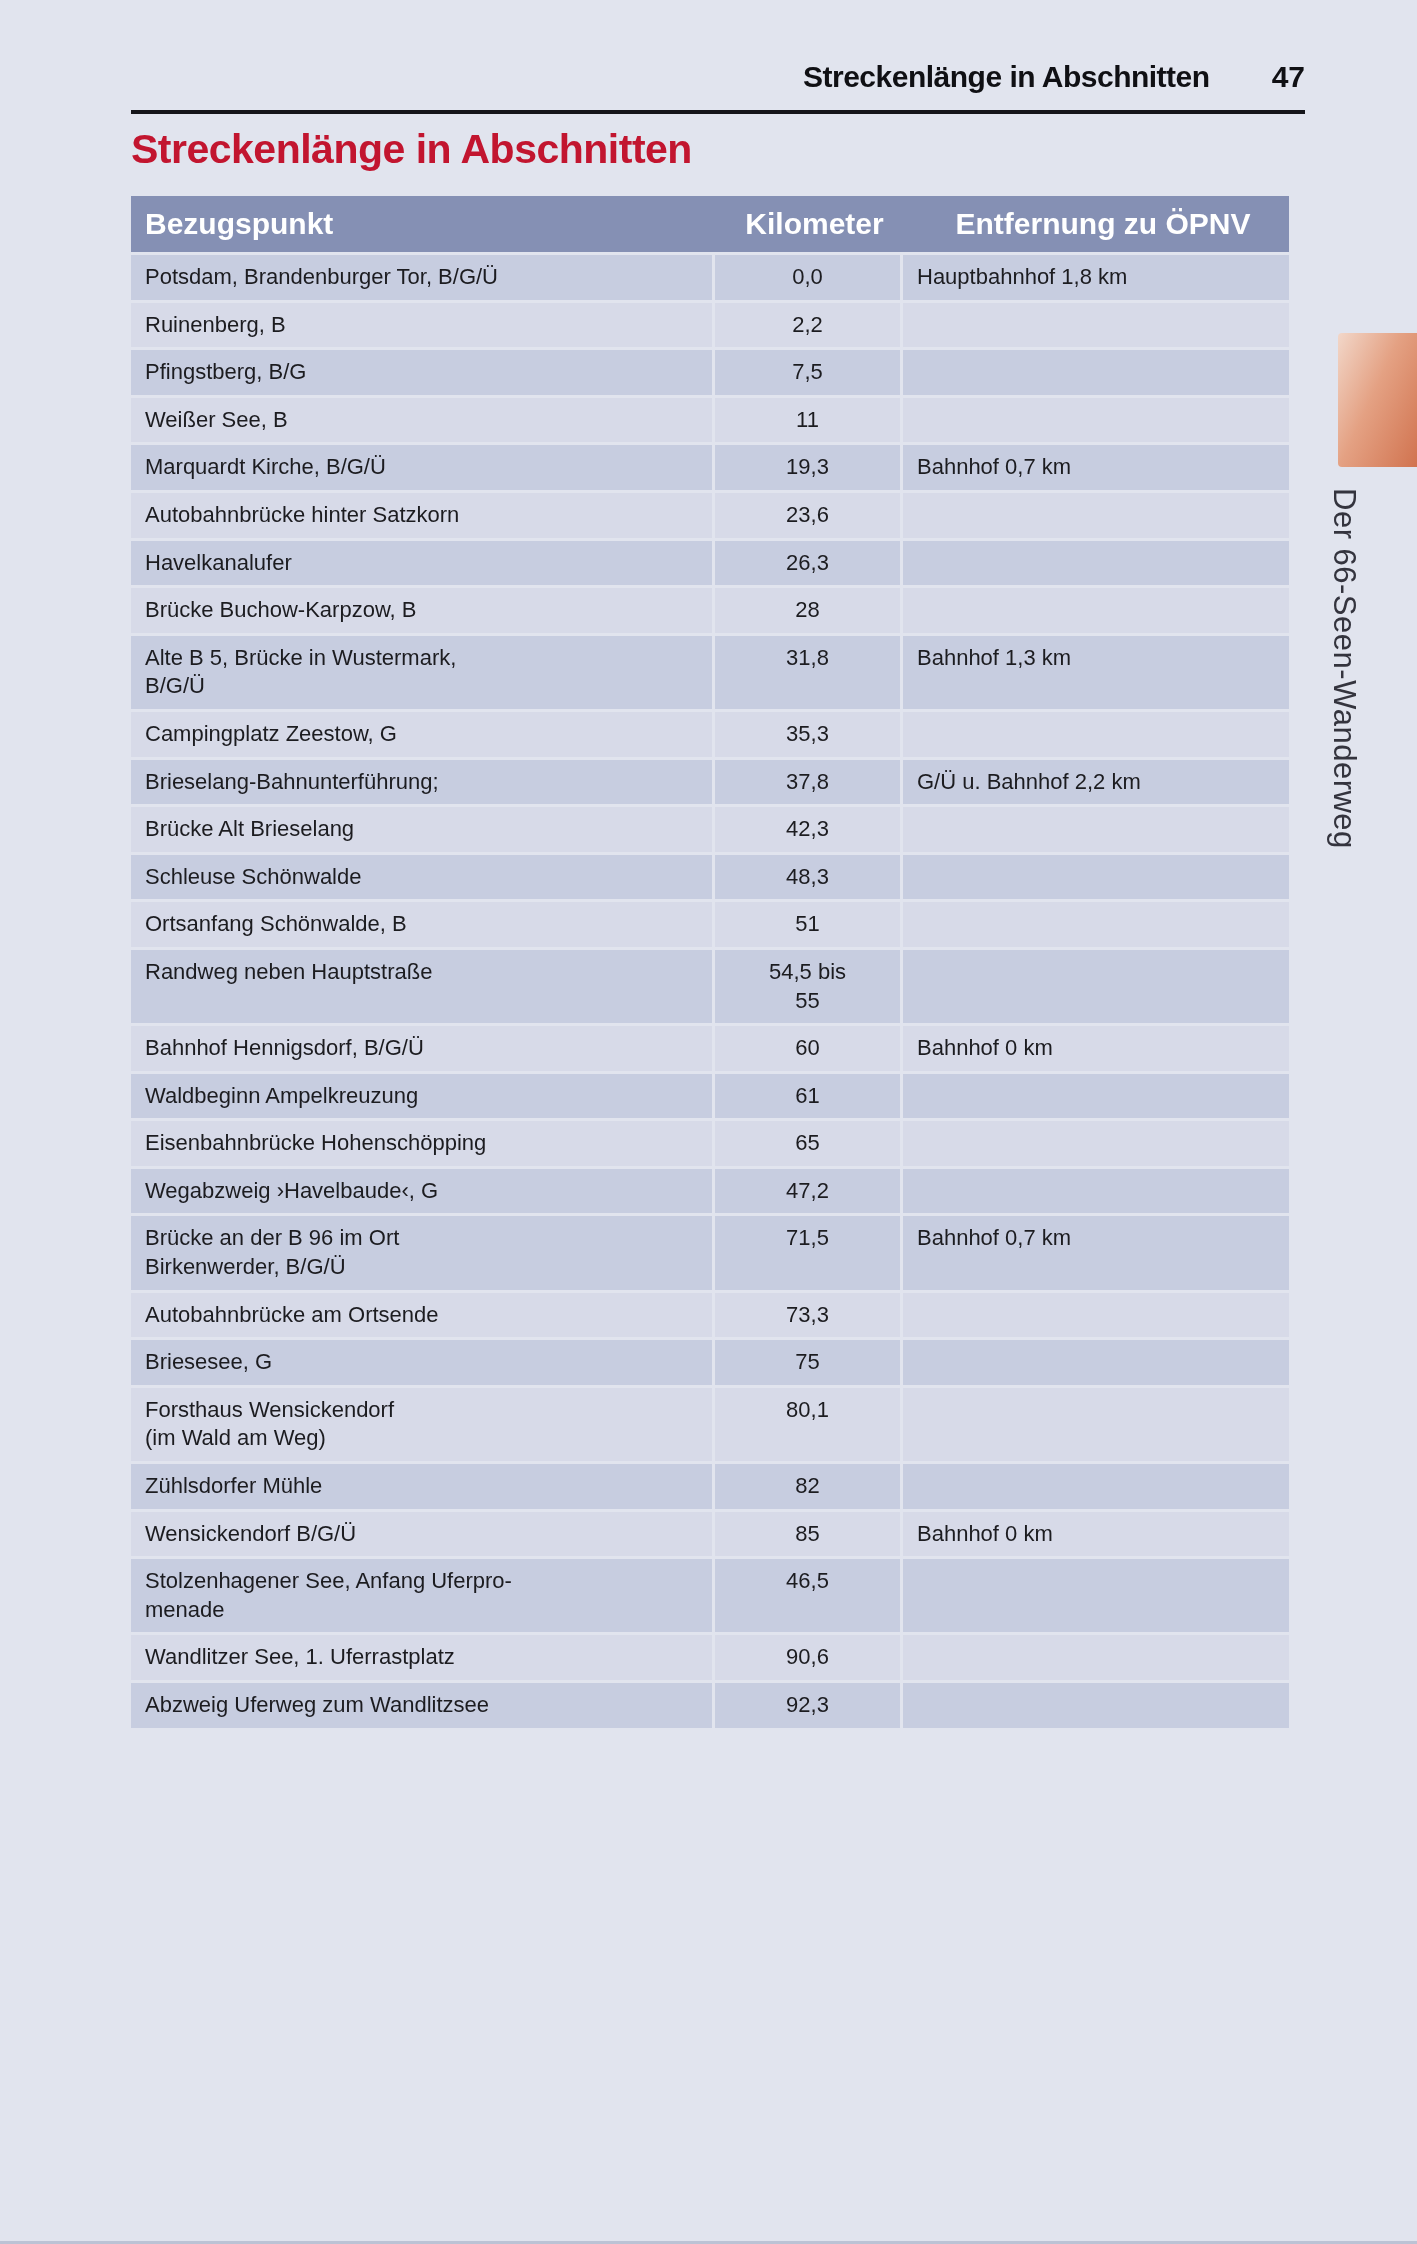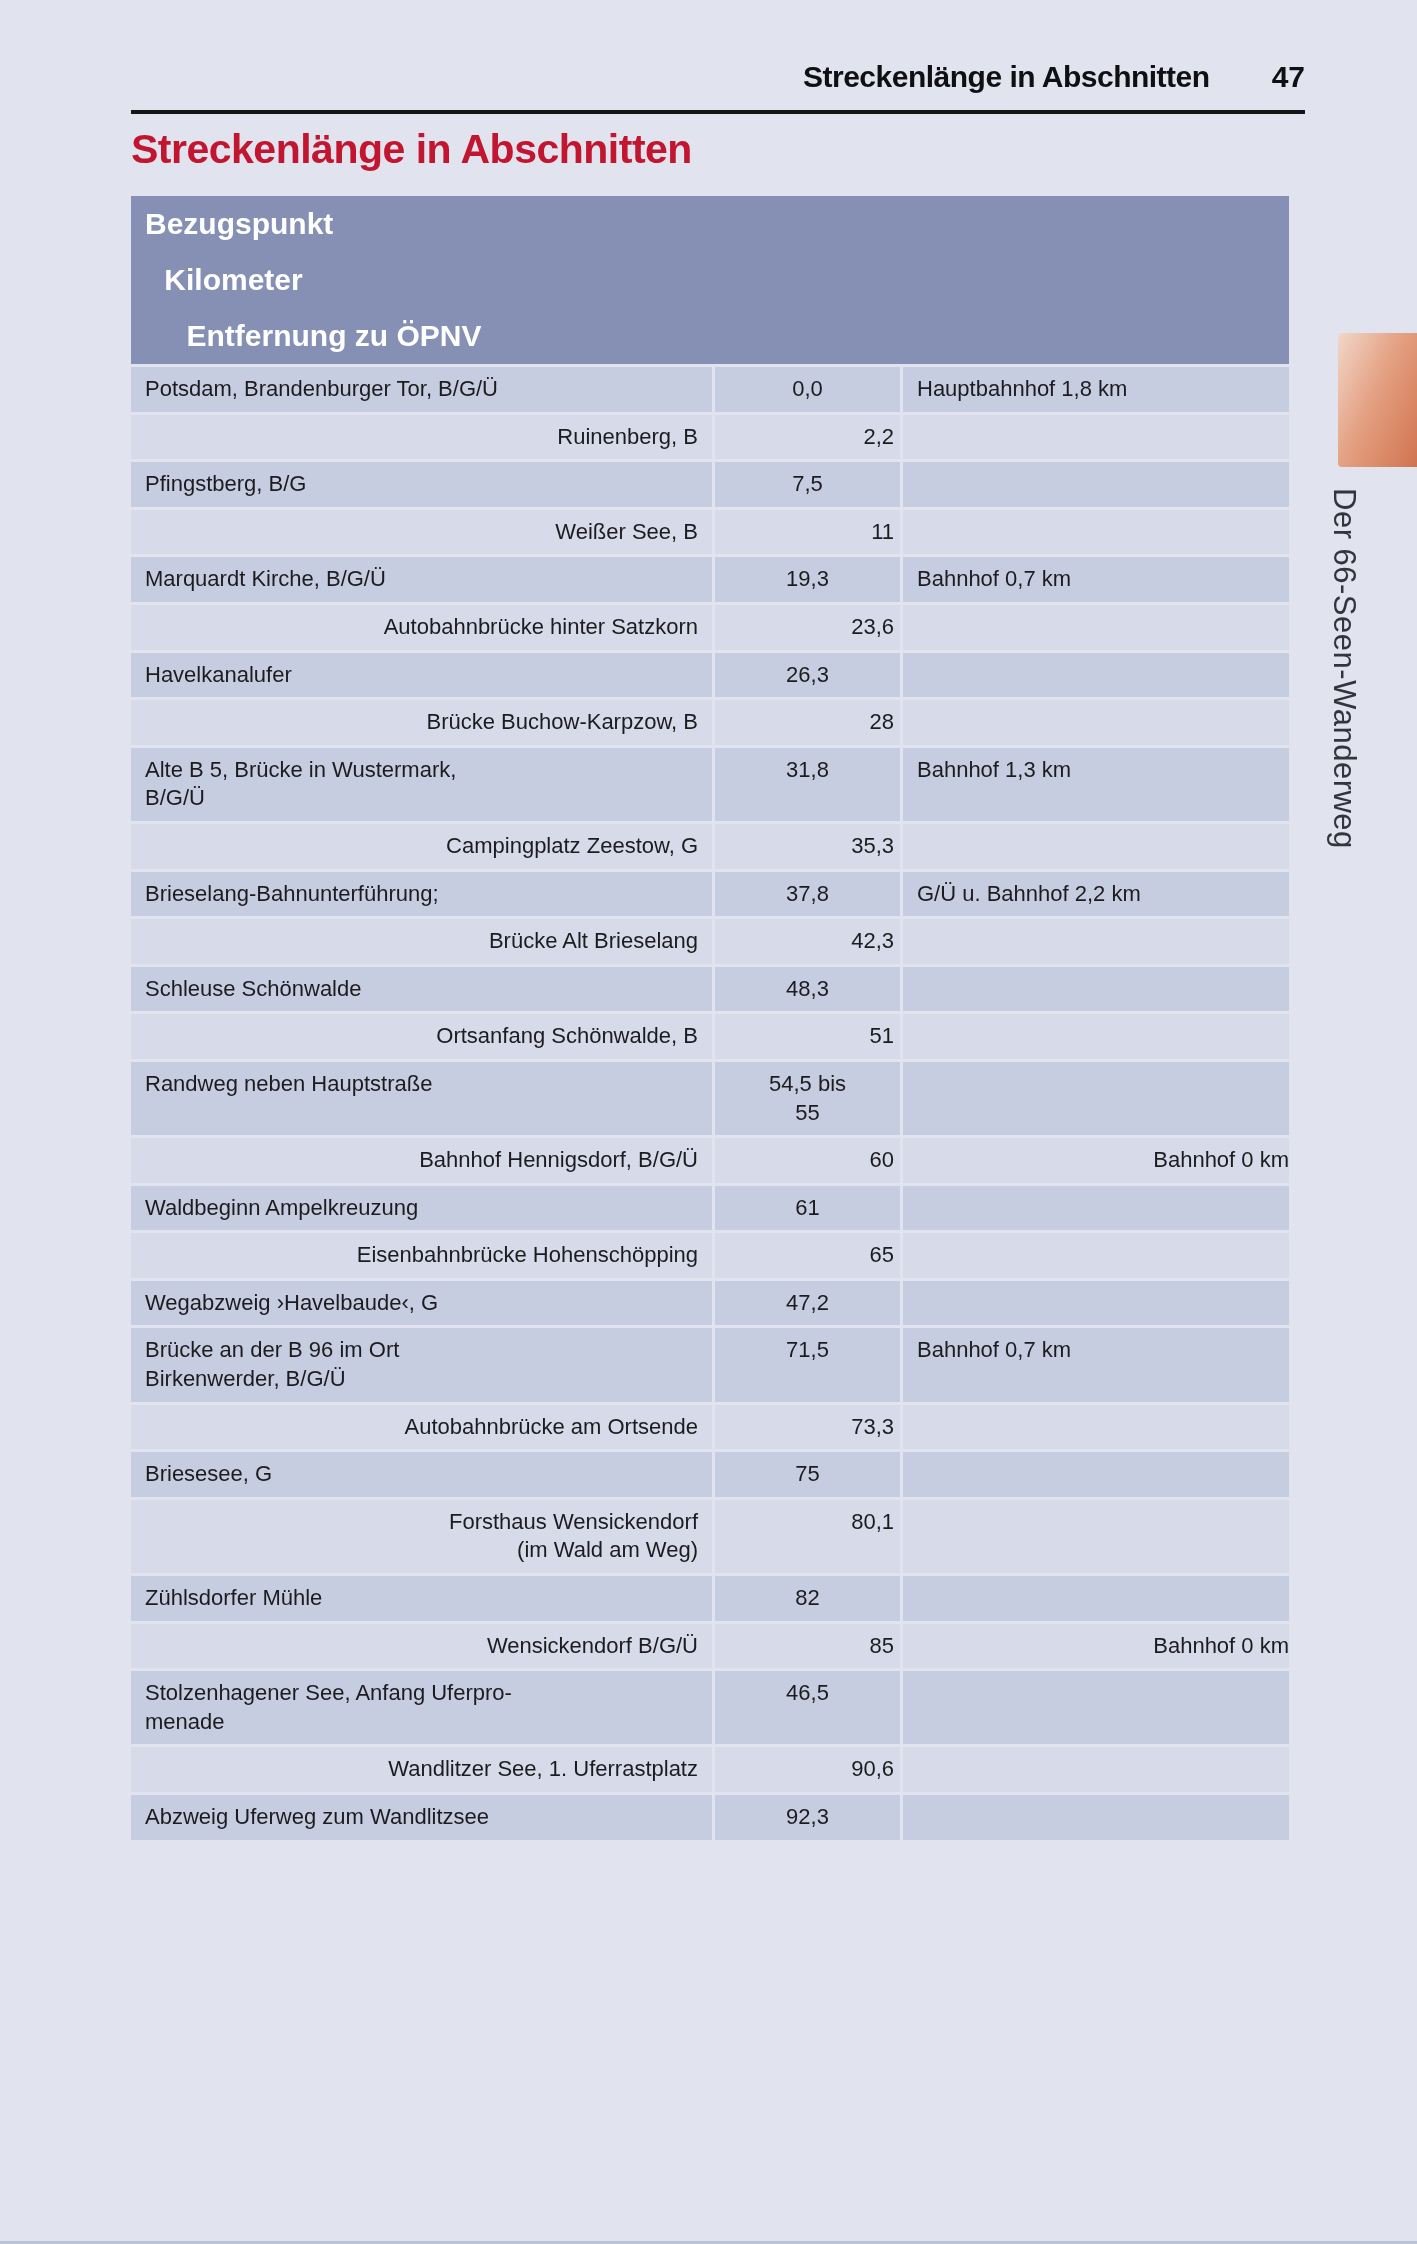--- a/index.html
+++ b/index.html
@@ -33,26 +33,25 @@
     letter-spacing:-0.5px;
   }
 
   
   .table{
     position:absolute;top:196px;left:131px;width:1158px;
   }
   .thead{
     display:flex;background:#8590b4;color:#fff;font-weight:bold;
     font-size:30px;
-    flex-direction:column;
   }
   .thead .cell{padding:11px 0 11px 14px;}
   .row{display:flex;margin-top:3px;font-size:22px;line-height:1.3;}
   .row.dark  .cell{background:#c7cde0;}
-  .row.light .cell{background:#d7dae8;text-align:right;}
+  .row.light .cell{background:#d7dae8;}
   .cell{box-sizing:border-box;}
   .col-name{width:581px;padding:8px 14px 8px 14px;white-space:pre-line;}
   .col-km  {width:185px;margin-left:3px;padding:8px 6px;text-align:center;white-space:pre-line;}
   .col-opnv{width:386px;margin-left:3px;padding:8px 0 8px 14px;}
   .thead .col-name{padding-top:11px;padding-bottom:11px;}
   .thead .col-km{padding-top:11px;padding-bottom:11px;}
   .thead .col-opnv{padding-top:11px;padding-bottom:11px;text-align:center;}
 
   
   .chapter-tab{

